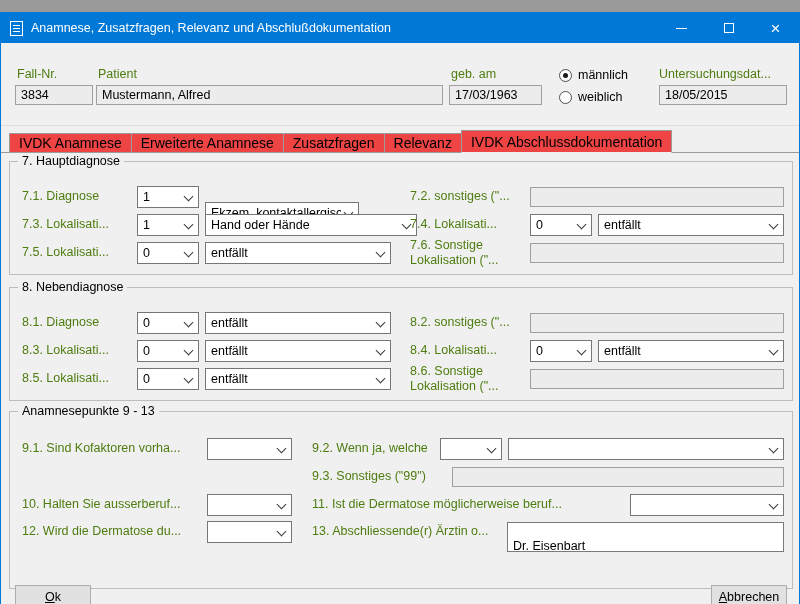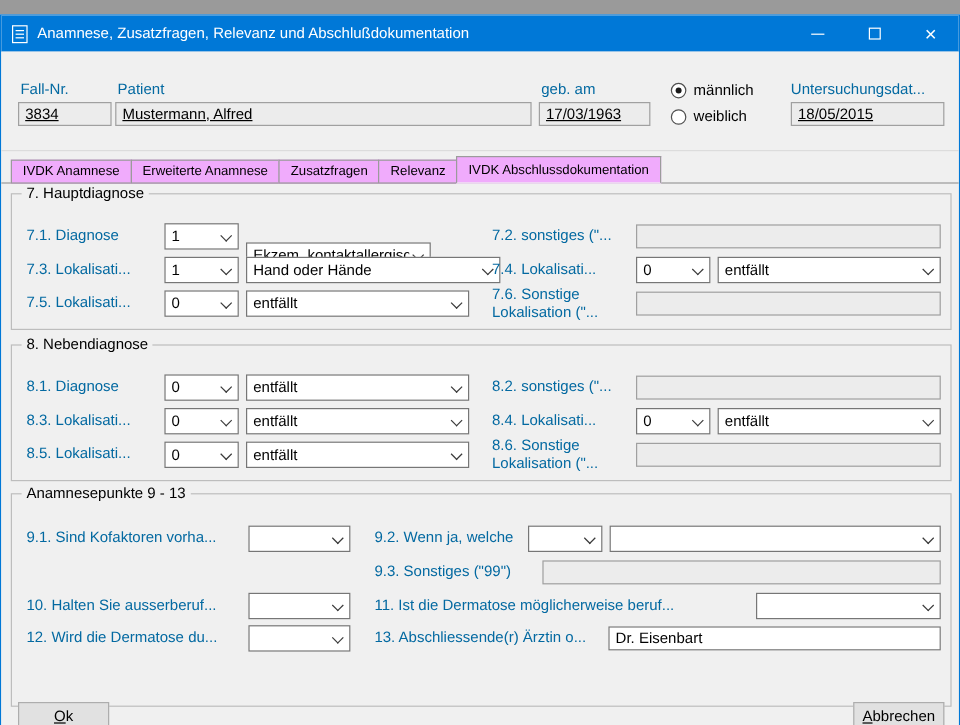--- a/index.html
+++ b/index.html
@@ -18,47 +18,47 @@
   .title-text { color:#fff; font-size:12.5px; margin-left:8px; white-space:nowrap; }
   .controls { margin-left:auto; display:flex; height:100%; }
   .ctrl { width:47px; height:100%; display:flex; align-items:center; justify-content:center; color:#fff; cursor:default; }
   .glyph-min { width:11px; height:1px; background:#fff; display:block; }
   .glyph-max { width:10px; height:10px; border:1px solid #fff; display:block; }
   .glyph-close { font-size:17px; line-height:1; color:#fff; font-weight:400; }
 
   
   .content { position:absolute; top:30px; left:0; right:0; bottom:0; background:#f0f0f0; }
 
-  .lbl { position:absolute; font-size:12.5px; color:#0369a1; white-space:nowrap; }
+  .lbl { position:absolute; font-size:12.5px; color:#4d7c0f; white-space:nowrap; }
   .lbl.wrap { white-space:normal; line-height:15px; }
 
   .rofield { position:absolute; height:20px; background:#ececec; border:1px solid #a0a0a0;
-             font-size:12.5px; line-height:18px; padding:0 5px; color:#000; overflow:hidden; white-space:nowrap;text-decoration:underline; }
+             font-size:12.5px; line-height:18px; padding:0 5px; color:#000; overflow:hidden; white-space:nowrap; }
   .txtfield { position:absolute; height:20px; background:#fff; border:1px solid #7a7a7a;
-              font-size:12.5px; line-height:18px; padding:0 5px; color:#000; overflow:hidden; white-space:nowrap; }
+              font-size:12.5px; line-height:18px; padding:14px 5px; color:#000; overflow:hidden; white-space:nowrap; }
 
   .combo { position:absolute; height:22px; background:#fff; border:1px solid #767676; }
   .cval { position:absolute; left:5px; right:17px; top:2px; font-size:12.5px; line-height:17px;
           white-space:nowrap; overflow:hidden; color:#000; }
   .chev { position:absolute; right:6px; top:6px; width:7px; height:7px;
           border-right:1.4px solid #3a3a3a; border-bottom:1.4px solid #3a3a3a; transform:rotate(45deg); }
 
   .sep { position:absolute; left:0; top:82px; width:100%; border-top:1px solid #dcdcdc; }
 
   
   .radio { position:absolute; display:flex; align-items:center; gap:6px; font-size:12.5px; }
   .rb { width:13px; height:13px; border:1px solid #4f4f4f; border-radius:50%; background:#fff; position:relative; flex:0 0 auto; }
   .rb.sel::after { content:""; position:absolute; left:3px; top:3px; right:3px; bottom:3px; background:#1a1a1a; border-radius:50%; }
 
   
   .tabstrip { position:absolute; left:0; top:87px; width:100%; height:23px; }
   .tabline { position:absolute; left:0; bottom:0; width:100%; border-bottom:1px solid #9b9b9b; z-index:1; }
   .tabs { position:absolute; left:8px; bottom:0; display:flex; align-items:flex-end; z-index:2; }
-  .tab { border:1px solid #9b9b9b; background:#f0abfc; height:20px; line-height:19px;
-         padding:0 9px; font-size:11px; margin-right:-1px; position:relative; z-index:2; white-space:nowrap; }
+  .tab { border:1px solid #9b9b9b; background:#ef4444; height:20px; line-height:19px;
+         padding:0 9px; font-size:14px; margin-right:-1px; position:relative; z-index:2; white-space:nowrap; }
   .tab.active { height:23px; line-height:22px; border-bottom:1px solid #f0f0f0; z-index:3; }
 
   
   .gb { position:absolute; border:1px solid #bdbdbd; }
   .gb-title { position:absolute; top:-8px; left:8px; background:#f0f0f0; padding:0 4px; font-size:12.5px; white-space:nowrap; }
 
   
   .btn { position:absolute; width:76px; height:24px; background:#e1e1e1; border:1px solid #adadad;
          font-size:12.5px; text-align:center; line-height:22px; color:#000; cursor:default; }
   .btn::first-letter { text-decoration:underline; }

